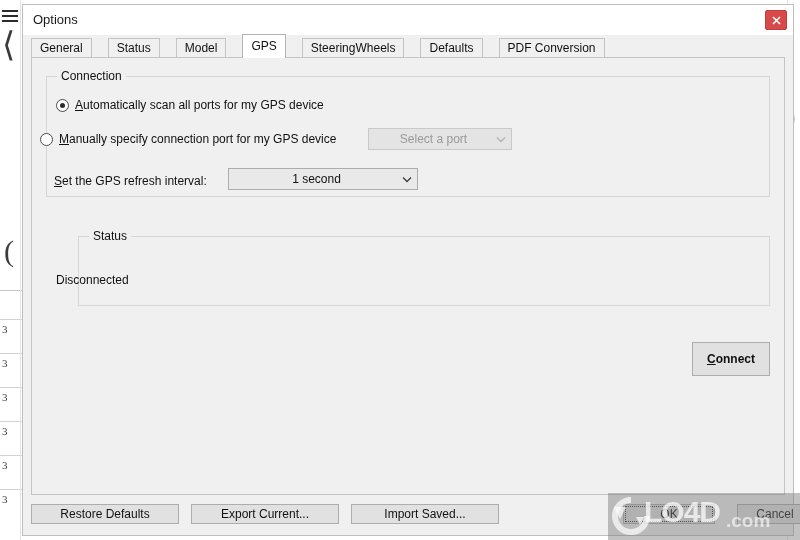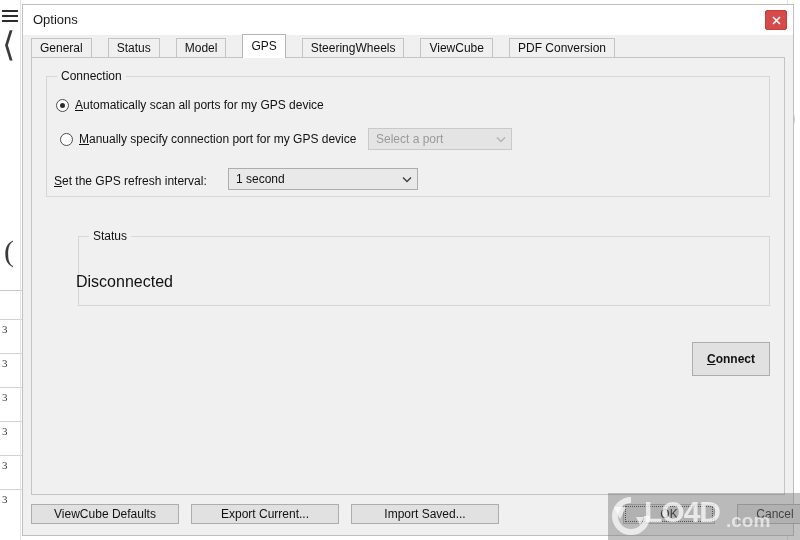--- a/index.html
+++ b/index.html
@@ -39,21 +39,21 @@
   .bg-paren-mid   { left: 4px;  top: 236px; font-size: 30px; }
   .bg-paren-right { right: 4px; top: 96px; font-size: 40px; }
   .bg-vline { position: absolute; top: 0; bottom: 0; width: 1px; background: #e3e3e3; }
 
   
   #dialog {
     position: absolute; left: 22px; top: 4px;
     width: 772px; height: 532px;
     background: #f0f0f0;
     border: 1px solid #bfbfbf;
-    display: flex; flex-direction: column;
+    display: flex; flex-direction: column; text-align: center;
   }
   .titlebar {
     height: 30px; background: #ffffff; position: relative; flex: none;
     border-bottom: 1px solid #ffffff;
   }
   .titlebar .title {
     position: absolute; left: 10px; top: 7px;
     font-size: 13px; color: #1a1a1a;
   }
   .close-btn {
@@ -120,21 +120,21 @@
     border: 1px solid #adadad;
     display: flex; align-items: center;
     font-size: 12px; color: #111;
     cursor: pointer;
   }
   .combo .ctext { flex: 1; padding-left: 7px; white-space: nowrap; overflow: hidden; }
   .combo .carrow { width: 20px; display: flex; align-items: center; justify-content: center; }
   .combo.disabled { background: #e4e4e4; border-color: #c9c9c9; color: #9a9a9a; cursor: default; }
   .combo.disabled .carrow svg path { stroke: #b3b3b3; }
 
-  .status-text { position: absolute; font-size: 16px; color: #111; margin-left: 20px; }
+  .status-text { position: absolute; font-size: 12px; color: #111; }
 
   .check-row { position: absolute; display: flex; align-items: center; }
   .checkbox {
     width: 13px; height: 13px; border: 1px solid #4d4d4d; background: #fff;
     position: relative; flex: none;
   }
   .checkbox.checked::after {
     content: ""; position: absolute; left: 3px; top: 0px;
     width: 4px; height: 8px; border: solid #1a1a1a;
     border-width: 0 2px 2px 0; transform: rotate(42deg);
@@ -223,37 +223,37 @@
       </svg>
     </div>
   </div>
 
   <div class="tabstrip">
     <div class="tab">General</div>
     <div class="tab">Status</div>
     <div class="tab">Model</div>
     <div class="tab selected">GPS</div>
     <div class="tab">SteeringWheels</div>
-    <div class="tab">ViewCube</div>
+    <div class="tab">Defaults</div>
     <div class="tab">PDF Conversion</div>
   </div>
 
   <div class="tabpage">
     <div class="tabpage-inner">
 
       <div class="groupbox" style="left:14px; top:18px; right:14px; height:121px;">
         <div class="gb-title">Connection</div>
       </div>
 
       <div class="radio-row" style="left:24px; top:40px;">
         <span class="radio checked"></span>
         <span class="radio-label"><span class="ul">A</span><span>utomatically scan all ports for my GPS device</span></span>
       </div>
 
-      <div class="radio-row" style="left:28px; top:74px;">
+      <div class="radio-row" style="left:8px; top:74px;">
         <span class="radio"></span>
         <span class="radio-label"><span class="ul">M</span><span>anually specify connection port for my GPS device</span></span>
       </div>
 
       <div class="combo disabled" style="left:336px; top:70px; width:144px;">
         <span class="ctext">Select a port</span>
         <span class="carrow">
           <svg width="10" height="7" viewBox="0 0 10 7" aria-hidden="true">
             <path d="M1 1.5 L5 5.5 L9 1.5" stroke="#9a9a9a" stroke-width="1.3" fill="none"></path>
           </svg>
@@ -278,21 +278,21 @@
 
 
       <div class="btn btn-connect" style="right:14px; top:284px;">
         <span><span class="ul">C</span><span>onnect</span></span>
       </div>
 
     </div>
   </div>
 
   <div class="footer">
-    <div class="btn" style="left:8px;   width:148px;">ViewCube Defaults</div>
+    <div class="btn" style="left:8px;   width:148px;">Restore Defaults</div>
     <div class="btn" style="left:328px; width:148px;">Import Saved...</div>
     <div class="btn" style="left:168px; width:148px;">Export Current...</div>
     <div class="btn focus-ring" style="left:600px; width:92px;">OK</div>
     <div class="btn" style="left:686px; width:76px;margin-left:28px;">Cancel</div>
   </div>
 
 </div>
 
 <div id="watermark">
   <span class="wm-logo">

